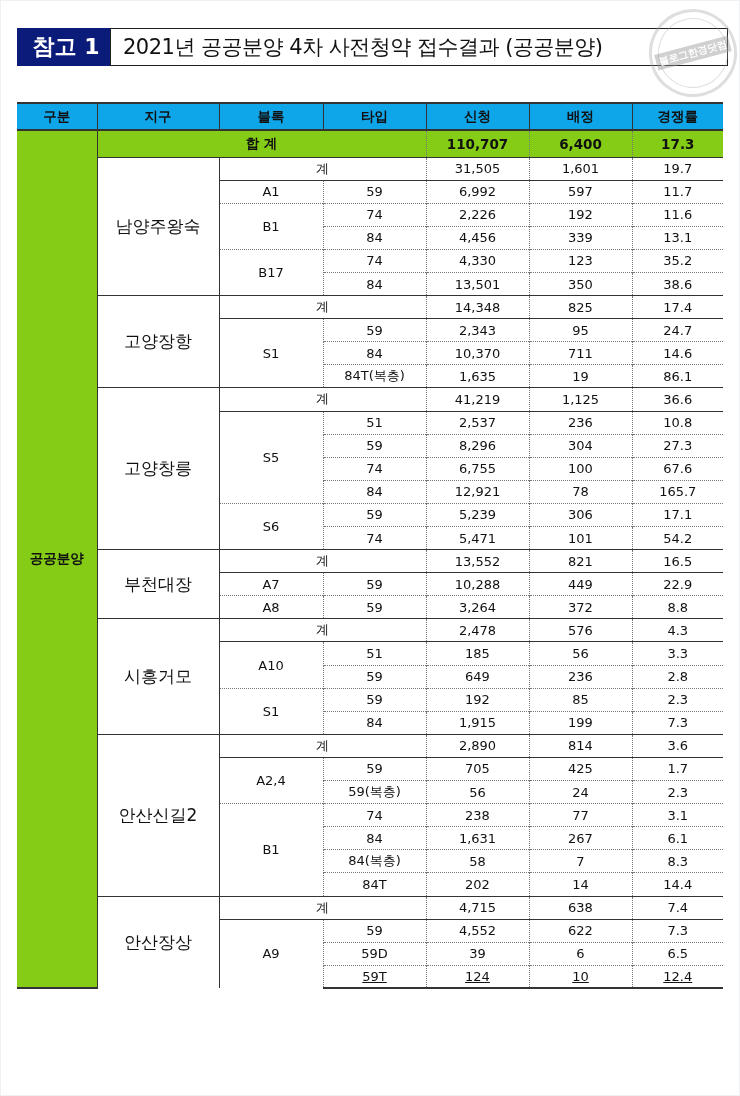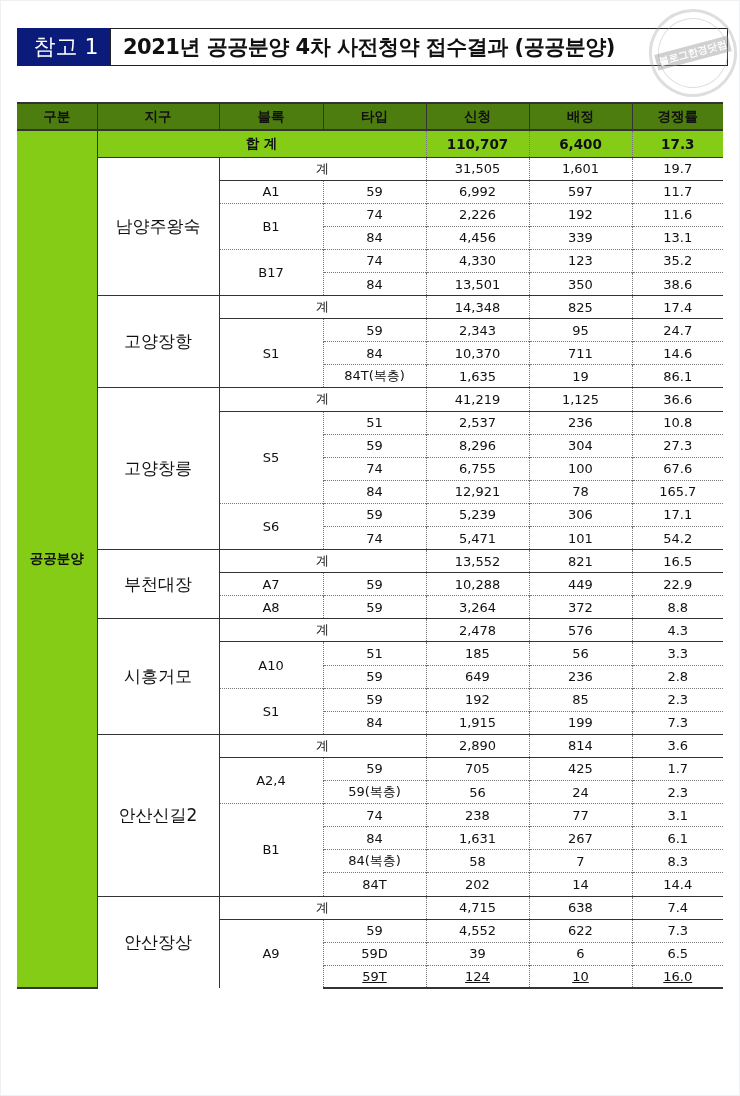--- a/index.html
+++ b/index.html
@@ -2,28 +2,28 @@
 <html><head>
 <meta charset="utf-8">
 <style>
   * { box-sizing: border-box; margin: 0; padding: 0; }
   html, body { width: 740px; height: 1096px; background: #ffffff; overflow: hidden; }
   body { position: relative; font-family: "DejaVu Sans", "Liberation Sans", sans-serif; color: #111; }
   .page { position: absolute; left: 0; top: 0; width: 740px; height: 1096px; background: #fff; border: 1px solid #eef0f2; }
 
   .ref-badge {
     position: absolute; left: 16px; top: 27px; width: 98px; height: 38px;
-    background: #0a1b7a; color: #fff; font-weight: normal; font-size: 22px;
+    background: #0a1b7a; color: #fff; font-weight: bold; font-size: 22px;
     display: flex; align-items: center; justify-content: center; letter-spacing: 0px;
   }
   .title-box {
     position: absolute; left: 109px; top: 27px; width: 618px; height: 38px;
     border: 1.5px solid #222; background: #fff;
     display: flex; align-items: center; padding-left: 12px;
-    font-size: 21px; font-weight: bold; color: #111; letter-spacing: -0.5px; white-space: nowrap;
+    font-size: 21px; font-weight: normal; color: #111; letter-spacing: -0.5px; white-space: nowrap;
   }
   .stamp {
     position: absolute; left: 648px; top: 8px; width: 88px; height: 88px; border-radius: 50%;
     border: 3px solid rgba(160,160,160,0.35);
     display: flex; align-items: center; justify-content: center;
     transform: rotate(-15deg); pointer-events: none;
   }
   .stamp-inner { width: 70px; height: 70px; border-radius: 50%; border: 1.5px solid rgba(160,160,160,0.35);
     display:flex; align-items:center; justify-content:center; }
   .stamp-text { font-size: 10px; font-weight: bold; color: rgba(255,255,255,0.95);
@@ -38,21 +38,21 @@
   table.data col.c3 { width: 104px; }
   table.data col.c4 { width: 103px; }
   table.data col.c5 { width: 103px; }
   table.data col.c6 { width: 103px; }
   table.data col.c7 { width: 91px; }
   table.data td, table.data th {
     height: 23.1px; text-align: center; vertical-align: middle; padding: 0;
     font-weight: normal; color: #111; white-space: nowrap;
   }
   table.data thead th {
-    height: 27px; background: #4d7c0f; font-size: 13.5px; font-weight: bold;
+    height: 27px; background: #0ea5e9; font-size: 13.5px; font-weight: bold;
     border-top: 2px solid #333; border-bottom: 2px solid #333; border-left: 1px solid #333;
   }
   table.data thead th:first-child { border-left: none; }
   tr.total td { background: #84cc16; height: 27px; font-weight: bold; font-size: 13.5px; }
   tr.total td.num { border-left: 1px dotted #777; }
   td.category { background: #fdf3e4; font-weight: bold; font-size: 13.5px; border-right: 1.5px solid #333; border-bottom: 2px solid #333; }
   td.district { font-weight: bold; font-size: 17px; border-right: 1px solid #333; border-top: 1.5px solid #333; }
   td.subtotal-label { border-top: 1.5px solid #333; }
   td.subtotal-num { border-top: 1.5px solid #333; border-left: 1px dotted #777; }
   td.block { border-top: 1px dotted #777; border-right: 1px dotted #777; }
@@ -331,17 +331,17 @@
         <tr>
           <td class="type">59D</td>
           <td class="num">39</td>
           <td class="num">6</td>
           <td class="num">6.5</td>
         </tr>
         <tr class="last-row">
           <td class="type">59T</td>
           <td class="num">124</td>
           <td class="num">10</td>
-          <td class="num">16.0</td>
+          <td class="num">12.4</td>
         </tr>
       </tbody>
   </table>
 </div>
 
 </body></html>

